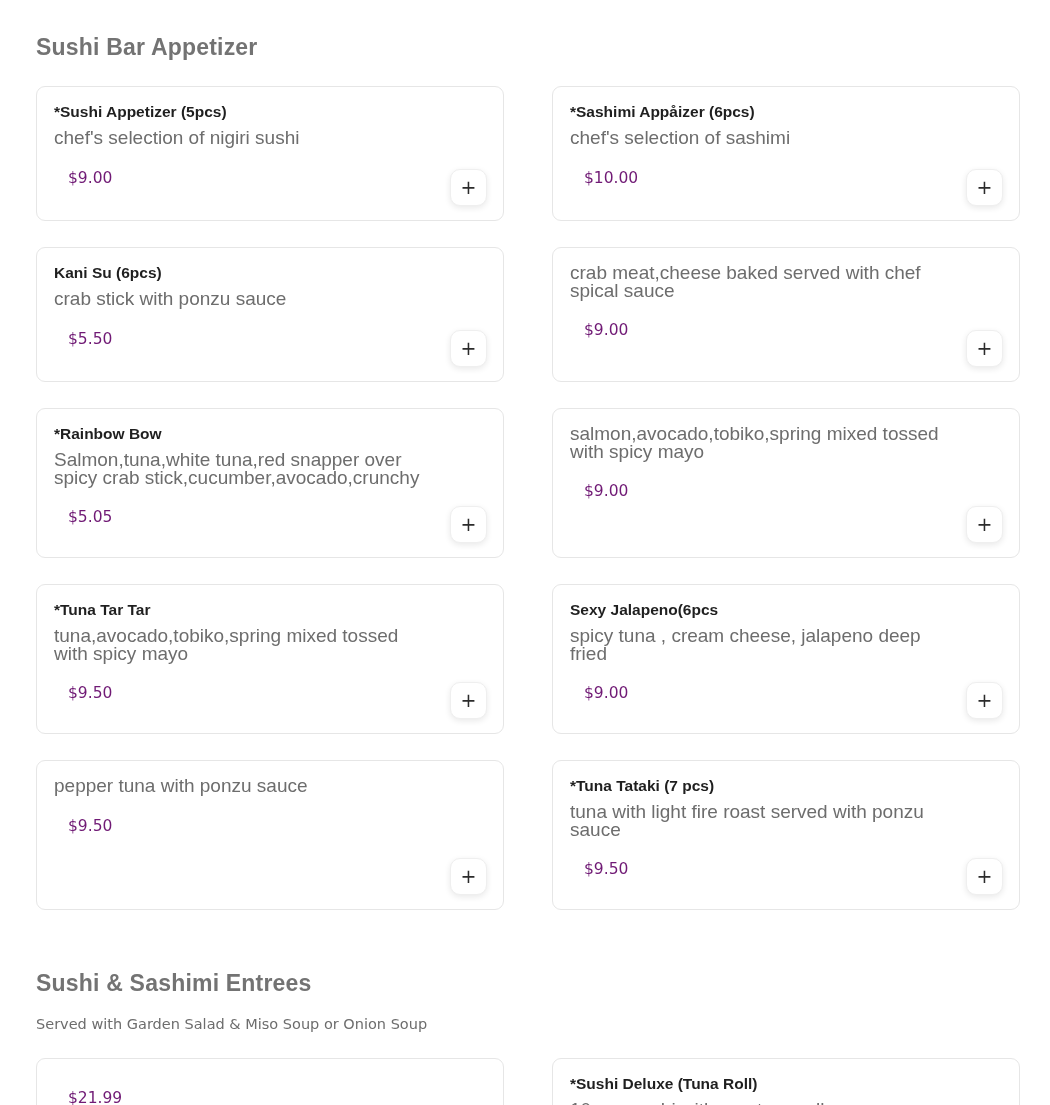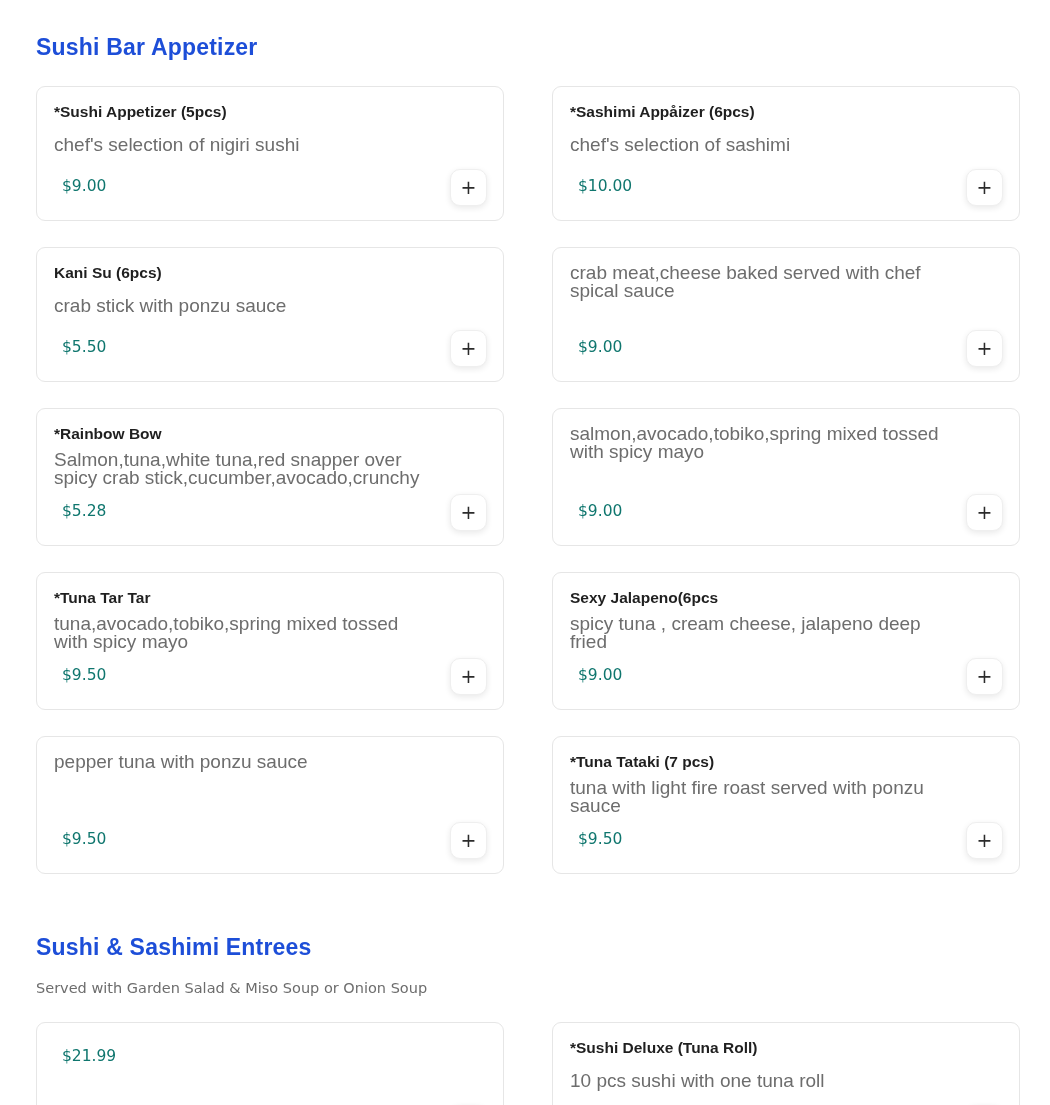--- a/index.html
+++ b/index.html
@@ -20,21 +20,21 @@
   }
   .menu-section + .menu-section {
     margin-top: 58px;
   }
   .section-title {
     margin: 0;
     font-family: "Liberation Sans", sans-serif;
     font-weight: 700;
     font-size: 23px;
     line-height: 30px;
-    color: #1d4ed8;
+    color: #737373;
     letter-spacing: 0.2px;
   }
   .section-subtitle {
     margin: 16px 0 0 0;
     font-family: "DejaVu Sans", sans-serif;
     font-size: 14.5px;
     line-height: 20px;
     color: #6d6d6d;
   }
   .section-grid {
@@ -47,44 +47,44 @@
   .menu-card {
     position: relative;
     box-sizing: border-box;
     min-height: 135px;
     border: 1px solid #e6e6e6;
     border-radius: 9px;
     background: #ffffff;
     padding: 16px 70px 16px 17px;
     display: flex;
     flex-direction: column;
-    justify-content: space-between;
+    justify-content: flex-start;
     cursor: pointer;
   }
   .item-name {
     margin: 0 0 8px 0;
     font-family: "Liberation Sans", sans-serif;
     font-weight: 700;
     font-size: 15.5px;
     line-height: 18px;
     color: #1f1f1f;
   }
   .item-desc {
     margin: 0 0 8px 0;
     font-family: "Liberation Sans", sans-serif;
     font-size: 19px;
     line-height: 17.5px;
     color: #6d6d6d;
   }
   .item-price {
-    margin: 8px;
+    margin: 14px;
     font-family: "DejaVu Sans", sans-serif;
     font-size: 15.5px;
     line-height: 19px;
-    color: #0f766e;
+    color: #701a75;
   }
   .add-btn {
     position: absolute;
     right: 16px;
     bottom: 14px;
     width: 37px;
     height: 37px;
     box-sizing: border-box;
     border: 1px solid #efefef;
     border-radius: 10px;
@@ -143,21 +143,21 @@
     <p class="item-desc">crab meat,cheese baked served with chef spical sauce</p>
     <p class="item-price">$9.00</p>
     <button class="add-btn">
       <span class="plus-glyph">+</span>
     </button>
   </article>
 
   <article class="menu-card">
     <h3 class="item-name">*Rainbow Bow</h3>
     <p class="item-desc">Salmon,tuna,white tuna,red snapper over spicy crab stick,cucumber,avocado,crunchy</p>
-    <p class="item-price">$5.28</p>
+    <p class="item-price">$5.05</p>
     <button class="add-btn">
       <span class="plus-glyph">+</span>
     </button>
   </article>
 
   <article class="menu-card">
     <p class="item-desc">salmon,avocado,tobiko,spring mixed tossed with spicy mayo</p>
     <p class="item-price">$9.00</p>
     <button class="add-btn">
       <span class="plus-glyph">+</span>

